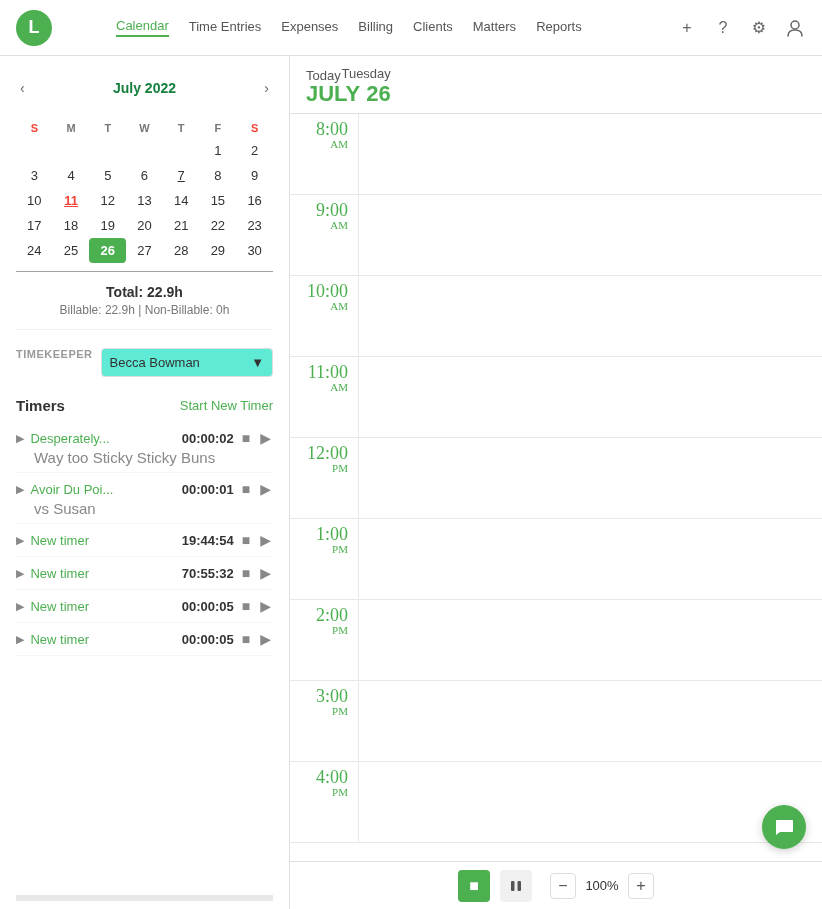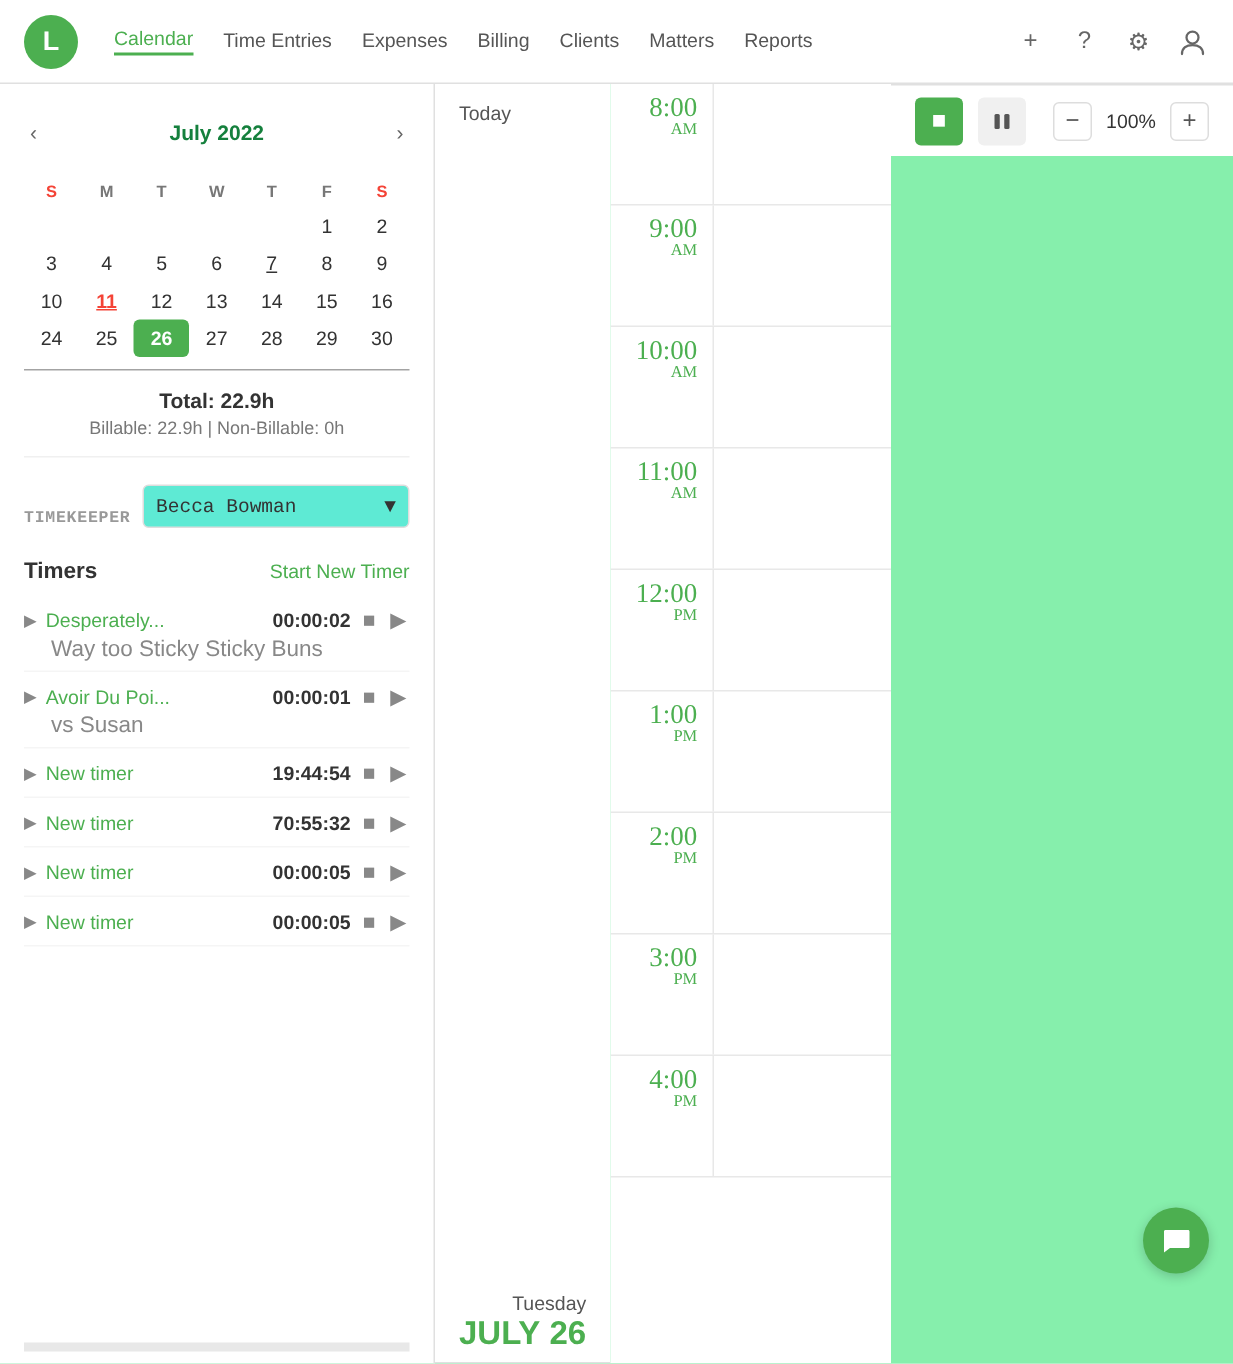--- a/index.html
+++ b/index.html
@@ -1,21 +1,21 @@
 <!DOCTYPE html>
 <html><head>
   <meta charset="utf-8">
   <style>
     * { box-sizing: border-box; margin: 0; padding: 0; }
     body { font-family: -apple-system, BlinkMacSystemFont, 'Segoe UI', sans-serif; font-size: 13px; background: #f5f5f5; color: #333; overflow: hidden; width: 822px; height: 909px; }
 
     
     .top-nav { display: flex; align-items: center; height: 56px; background: #fff; border-bottom: 1px solid #e0e0e0; padding: 0 16px; }
     .logo { width: 36px; height: 36px; background: #4caf50; border-radius: 50%; display: flex; align-items: center; justify-content: center; color: #fff; font-weight: bold; font-size: 18px; margin-right: 24px; flex-shrink: 0; }
-    .nav-links { display: flex; align-items: flex-end; gap: 20px; flex: 1; }
+    .nav-links { display: flex; align-items: flex-end; gap: 20px; flex: 1; margin-left: 40px; }
     .nav-link { font-size: 13px; color: #555; text-decoration: none; cursor: pointer; padding-bottom: 2px; }
     .nav-link.active { color: #4caf50; border-bottom: 2px solid #4caf50; }
     .nav-actions { display: flex; align-items: center; gap: 14px; margin-left: auto; }
     .nav-icon { width: 22px; height: 22px; display: flex; align-items: center; justify-content: center; color: #666; cursor: pointer; font-size: 16px; }
 
     
     .main { display: flex; height: calc(909px - 56px); }
 
     
     .sidebar { width: 290px; background: #fff; border-right: 1px solid #e0e0e0; display: flex; flex-direction: column; overflow: hidden; flex-shrink: 0; }
@@ -33,21 +33,21 @@
     .cal-grid td.today { color: #f44336; font-weight: 600; text-decoration: underline; position: relative; }
     .cal-grid td.selected { background: #4caf50; color: #fff; border-radius: 4px; font-weight: 600; }
     .cal-grid td.underline { text-decoration: underline; }
 
     
     .totals-section { padding: 12px 0; text-align: center; border-top: 1px solid #a3a3a3; border-bottom: 1px solid #f0f0f0; margin: 8px 0; }
     .totals-main { font-size: 14px; font-weight: 700; color: #333; }
     .totals-sub { font-size: 12px; color: #777; margin-top: 3px; }
 
     
-    .timekeeper-row { display: flex; align-items: flex-end; padding: 10px 0; font-family: Liberation Mono, monospace; }
+    .timekeeper-row { display: flex; align-items: flex-start; padding: 10px 0; }
     .timekeeper-label { font-size: 11px; font-weight: 700; color: #999; letter-spacing: 0.5px; margin-right: 8px; flex-shrink: 0; }
     .timekeeper-select { flex: 1; border: 1px solid #ddd; border-radius: 4px; padding: 6px 8px; font-size: 13px; color: #333; background: #5eead4; cursor: pointer; display: flex; align-items: center; justify-content: space-between; }
 
     
     .timers-header { display: flex; align-items: center; justify-content: space-between; padding: 10px 0 8px; }
     .timers-title { font-size: 15px; font-weight: 600; color: #333; }
     .timers-new { font-size: 13px; color: #4caf50; cursor: pointer; font-weight: 500; }
     .timer-item { padding: 6px 0; border-bottom: 1px solid #f5f5f5; }
     .timer-row1 { display: flex; align-items: center; gap: 6px; }
     .timer-chevron { color: #888; font-size: 11px; cursor: pointer; }
@@ -55,21 +55,21 @@
     .timer-time { font-size: 13px; font-weight: 600; color: #333; margin-left: auto; }
     .timer-actions { display: flex; gap: 6px; align-items: center; }
     .timer-action-btn { background: none; border: none; cursor: pointer; color: #888; font-size: 14px; padding: 2px; }
     .timer-sub { font-size: 15px; color: #888; margin-left: 18px; margin-top: 1px; }
 
     
     .sidebar-scroll::-webkit-scrollbar { width: 6px; }
     .sidebar-scroll::-webkit-scrollbar-thumb { background: #ccc; border-radius: 3px; }
 
     
-    .right-content { flex: 1; display: flex; background: #86efac; position: relative; overflow: hidden; }
+    .right-content { flex: 1; display: flex; flex-direction: column; background: #fde047; position: relative; overflow: hidden; }
 
     
     .cal-right-header { display: flex; align-items: flex-end; justify-content: space-between; padding: 10px 16px 6px; background: #fff; border-bottom: 1px solid #e0e0e0; position: relative; }
     .today-label { font-size: 13px; color: #555; position: absolute; left: 16px; top: 12px; }
     .date-display { text-align: right; }
     .date-weekday { font-size: 13px; color: #555; }
     .date-monthday { font-size: 22px; font-weight: 300; color: #333; }
     .date-monthday span { color: #4caf50; font-weight: 600; }
 
     
@@ -167,20 +167,29 @@
               <td>9</td>
             </tr>
             <tr>
               <td>10</td>
               <td class="today">11</td>
               <td>12</td>
               <td>13</td>
               <td>14</td>
               <td>15</td>
               <td>16</td>
+            </tr>
+            <tr>
+              <td>17</td>
+              <td>18</td>
+              <td>19</td>
+              <td>20</td>
+              <td>21</td>
+              <td>22</td>
+              <td>23</td>
             </tr>
             <tr>
               <td>24</td>
               <td>25</td>
               <td class="selected">26</td>
               <td>27</td>
               <td>28</td>
               <td>29</td>
               <td>30</td>
             </tr>

